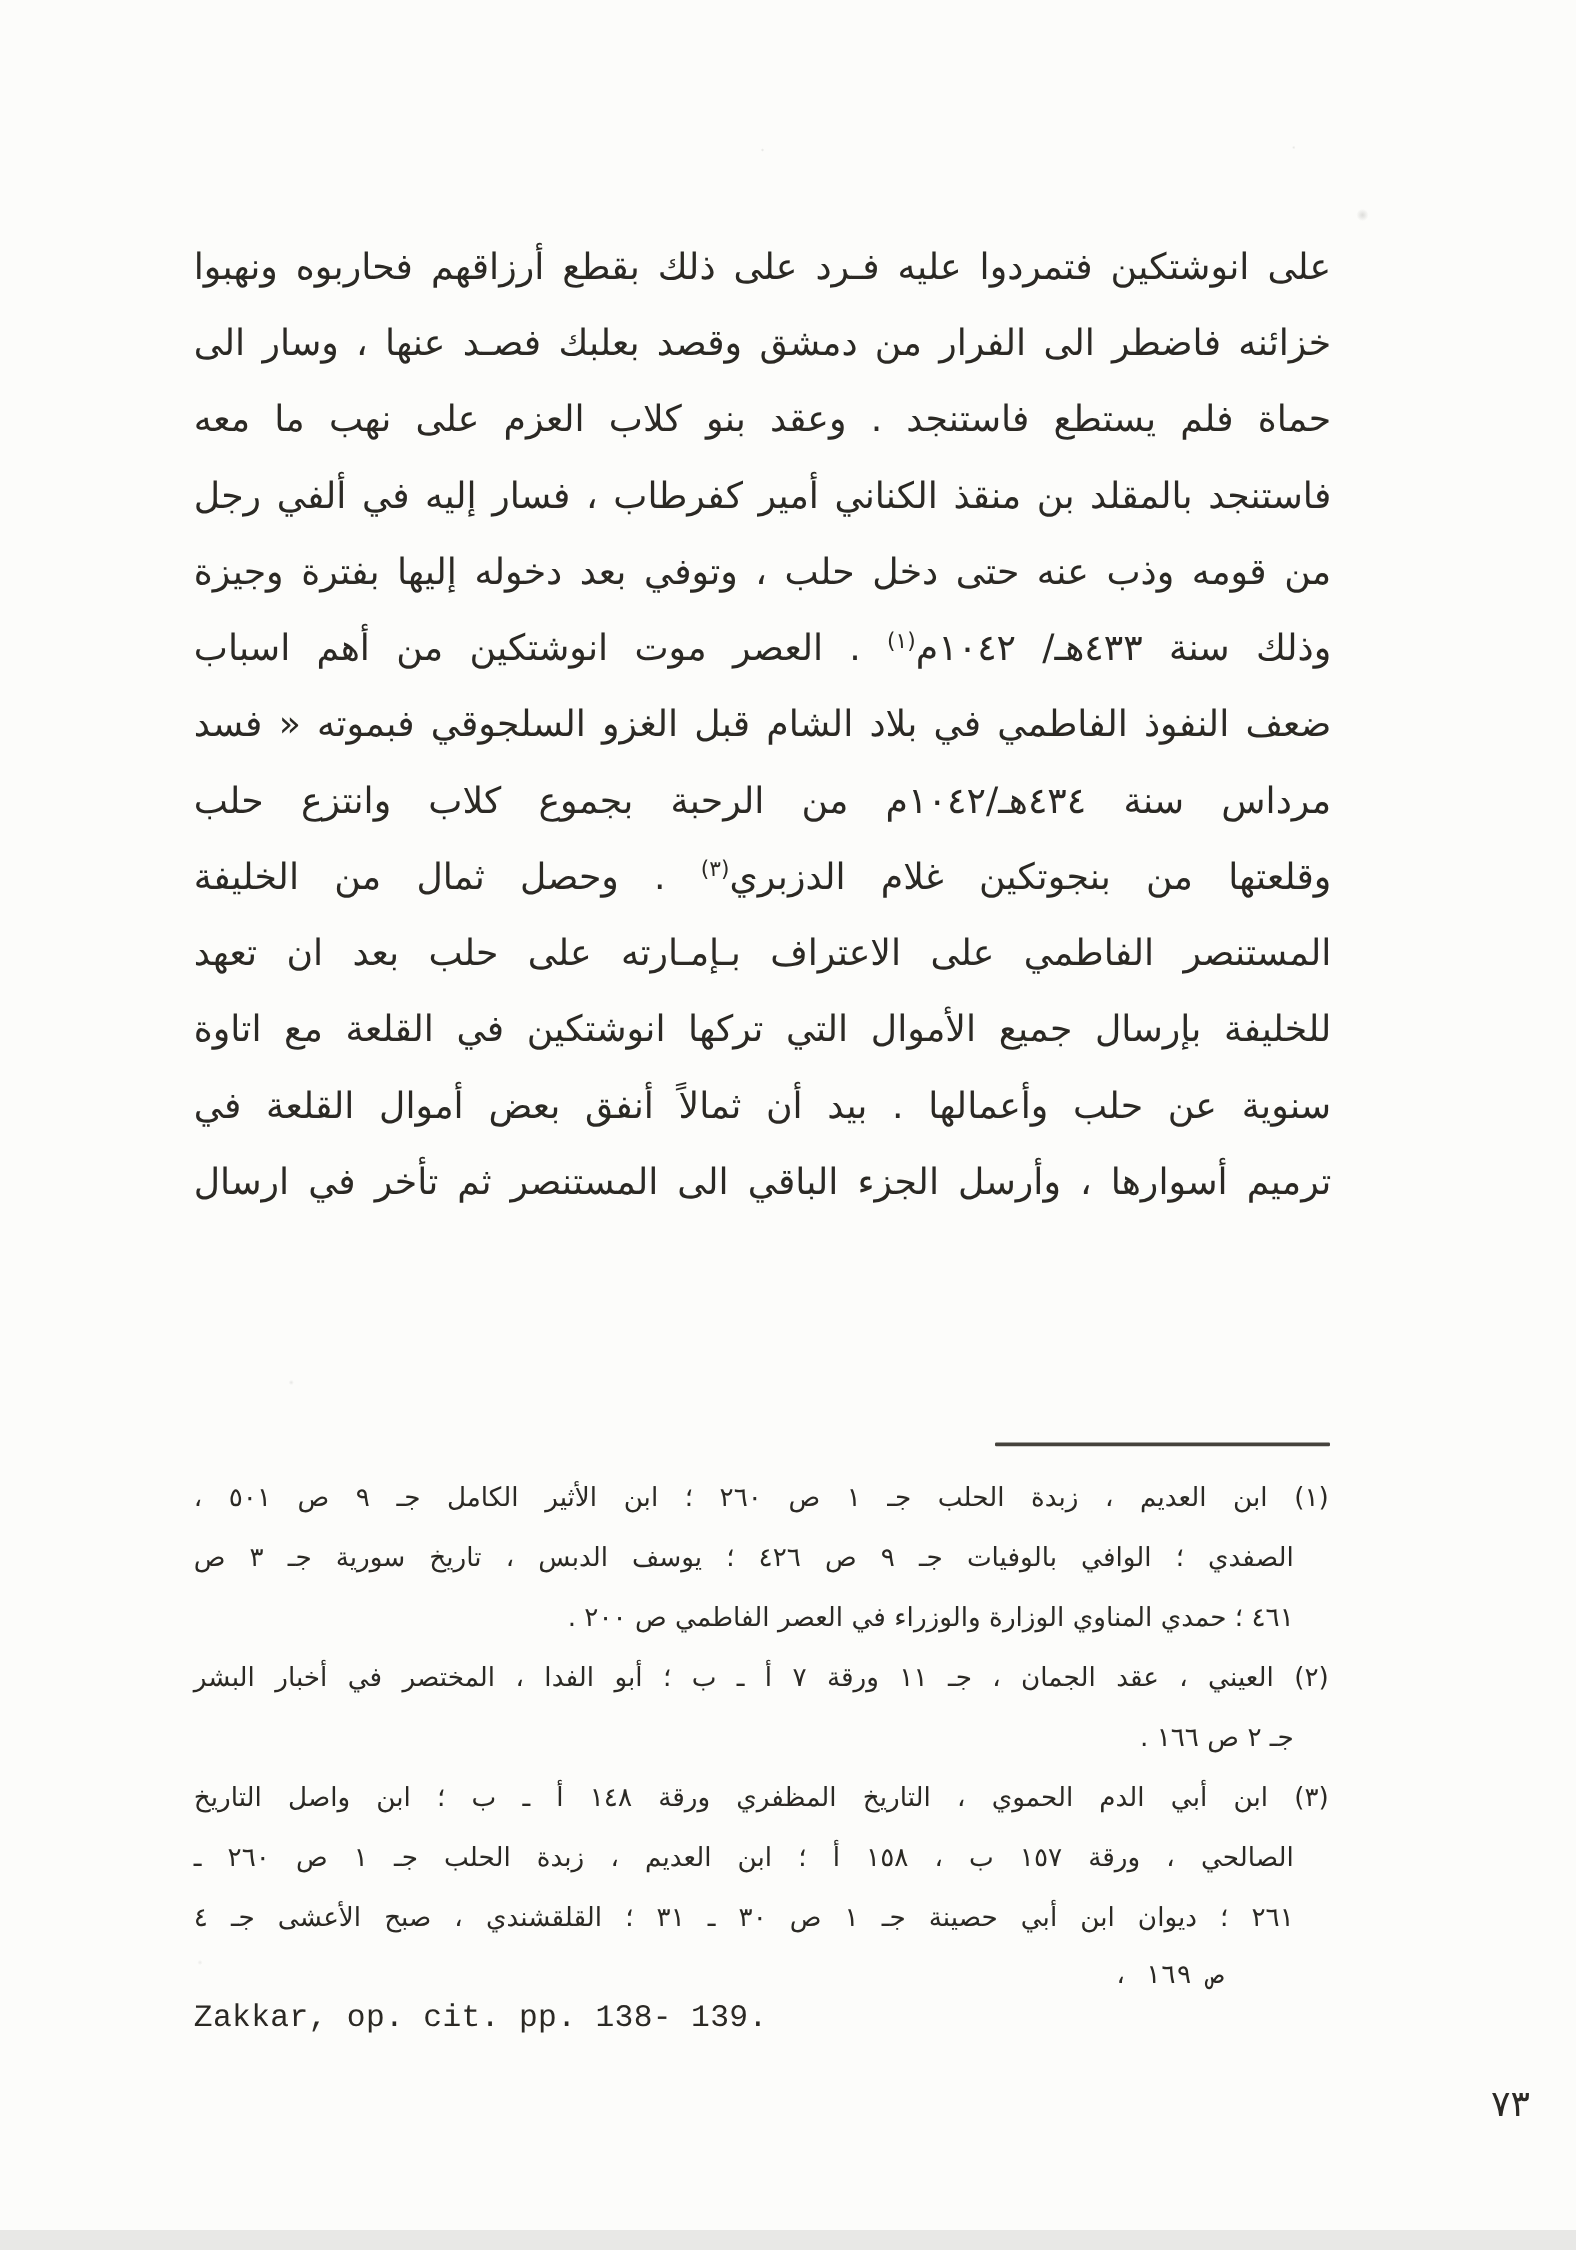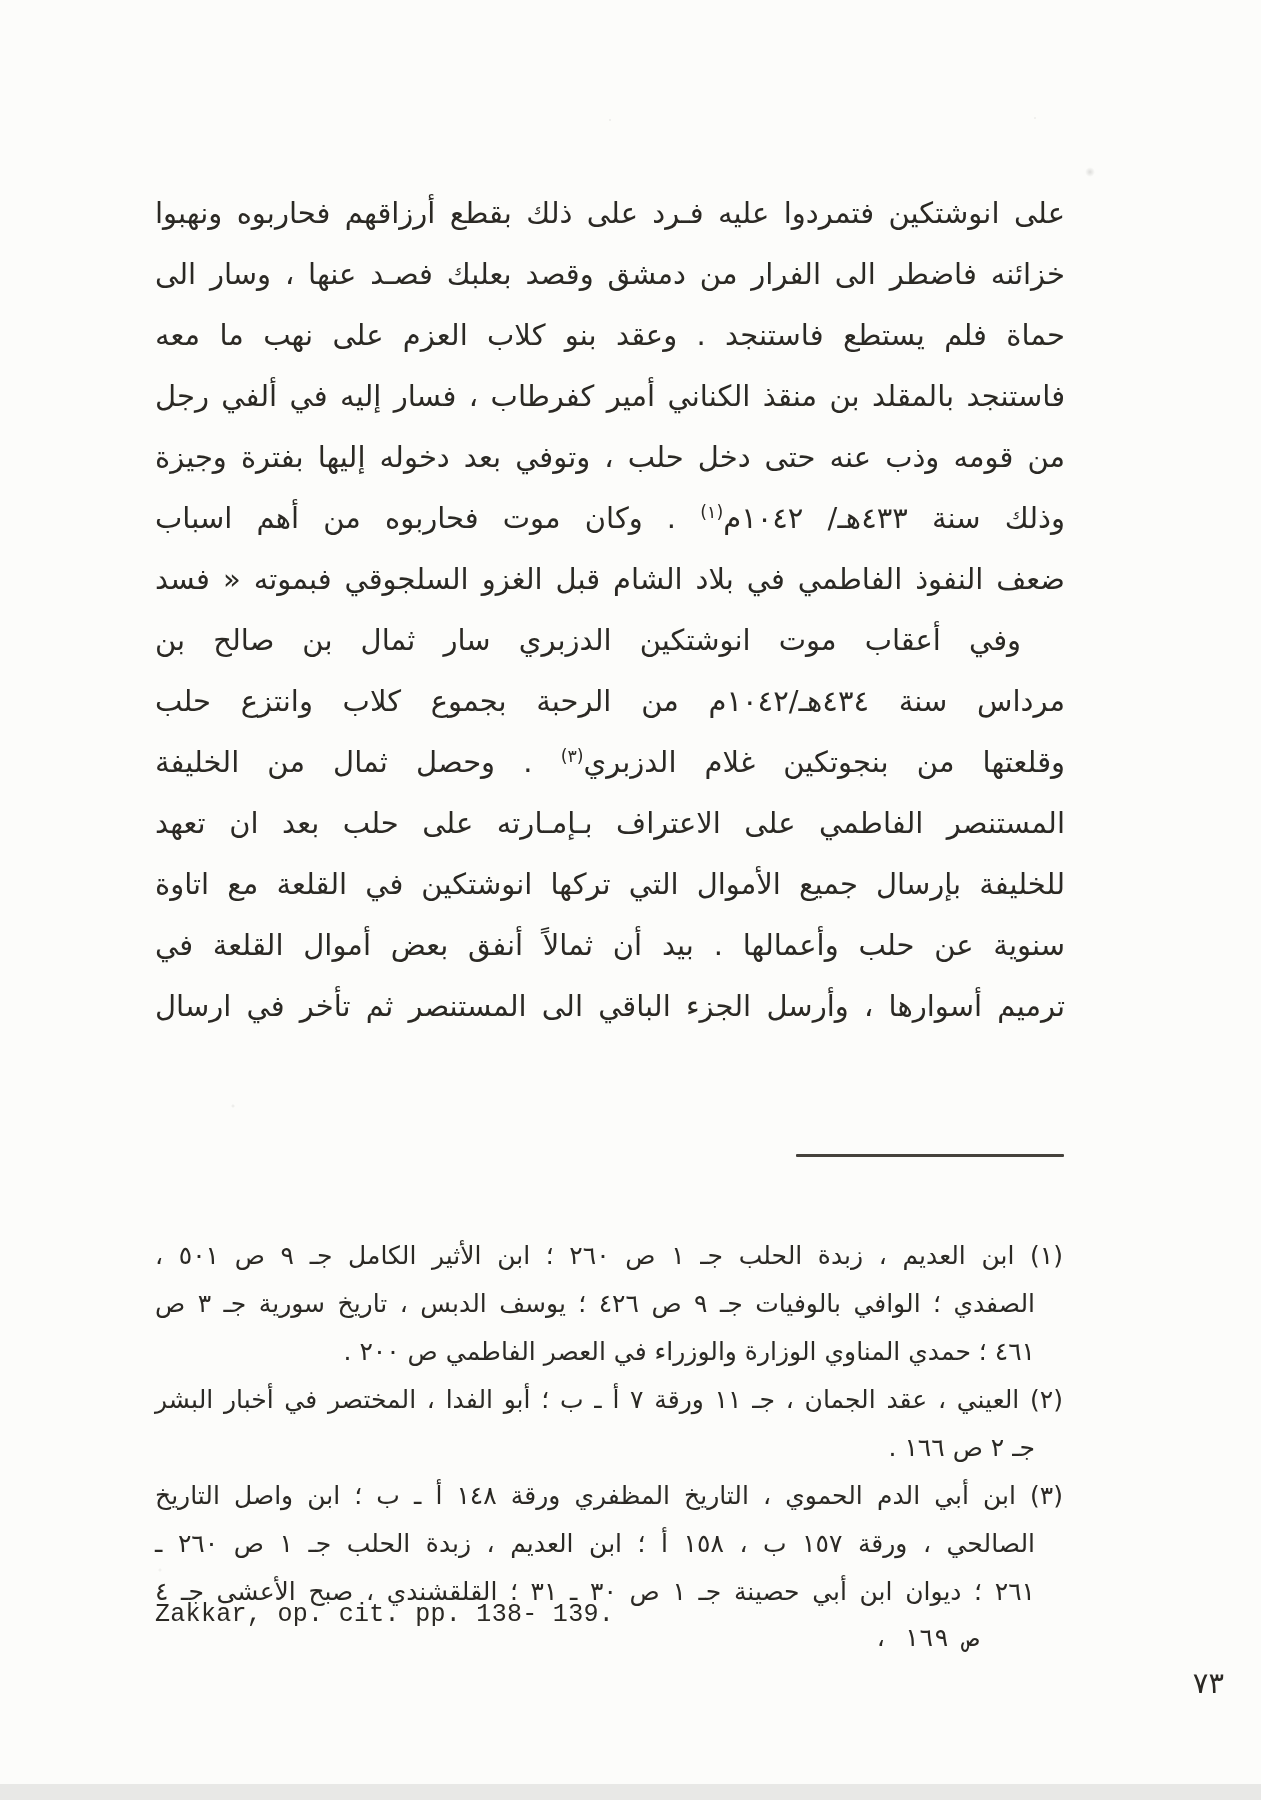--- a/index.html
+++ b/index.html
@@ -51,24 +51,24 @@
     top: 1154px;
     right: 197px;
     width: 268px;
     height: 3px;
     background: var(--sep, #45423c);
     border-radius: 1px;
   }
 
   .footnotes {
     position: absolute;
-    top: 1232px;
+    top: 1174px;
     right: 198px;
     width: 908px;
-    font-size: 25px;
+    font-size: 21px;
     line-height: 48px;
     text-align: justify;
     text-justify: inter-word;
   }
   .fn-line { text-align: justify; text-align-last: auto; }
   .fn-line.fill { text-align-last: justify; }
   .fn-line.cont { padding-right: 28px; }
   .fn-line.deep { padding-right: 84px; font-family: Liberation Mono, monospace; }
 
   .latin {
@@ -96,23 +96,22 @@
 <body>
 
 <div class="page">
 
   <main class="body-text" id="body-text" dir="rtl">
       <div class="bline"><span>على انوشتكين فتمردوا عليه فـرد على ذلك بقطع أرزاقهم فحاربوه ونهبوا</span></div>
       <div class="bline"><span>خزائنه فاضطر الى الفرار من دمشق وقصد بعلبك فصـد عنها ، وسار الى</span></div>
       <div class="bline"><span>حماة فلم يستطع فاستنجد . وعقد بنو كلاب العزم على نهب ما معه</span></div>
       <div class="bline"><span>فاستنجد بالمقلد بن منقذ الكناني أمير كفرطاب ، فسار إليه في ألفي رجل</span></div>
       <div class="bline"><span>من قومه وذب عنه حتى دخل حلب ، وتوفي بعد دخوله إليها بفترة وجيزة</span></div>
-      <div class="bline"><span>وذلك سنة ٤٣٣هـ/ ١٠٤٢م</span><sup class="fnref">(١)</sup><span> . وكان موت فحاربوه من أهم اسباب</span></div>
+      <div class="bline"><span>وذلك سنة ٤٣٣هـ/ ١٠٤٢م</span><sup class="fnref">(١)</sup><span> . العصر موت انوشتكين من أهم اسباب</span></div>
       <div class="bline"><span>ضعف النفوذ الفاطمي في بلاد الشام قبل الغزو السلجوقي فبموته « فسد</span></div>
-      <div class="bline indent"><span>وفي أعقاب موت انوشتكين الدزبري سار ثمال بن صالح بن</span></div>
       <div class="bline"><span>مرداس سنة ٤٣٤هـ/١٠٤٢م من الرحبة بجموع كلاب وانتزع حلب</span></div>
       <div class="bline"><span>وقلعتها من بنجوتكين غلام الدزبري</span><sup class="fnref">(٣)</sup><span> . وحصل ثمال من الخليفة</span></div>
       <div class="bline"><span>المستنصر الفاطمي على الاعتراف بـإمـارته على حلب بعد ان تعهد</span></div>
       <div class="bline"><span>للخليفة بإرسال جميع الأموال التي تركها انوشتكين في القلعة مع اتاوة</span></div>
       <div class="bline"><span>سنوية عن حلب وأعمالها . بيد أن ثمالاً أنفق بعض أموال القلعة في</span></div>
       <div class="bline"><span>ترميم أسوارها ، وأرسل الجزء الباقي الى المستنصر ثم تأخر في ارسال</span></div>
     </main>
 
   <div class="separator"></div>
 

